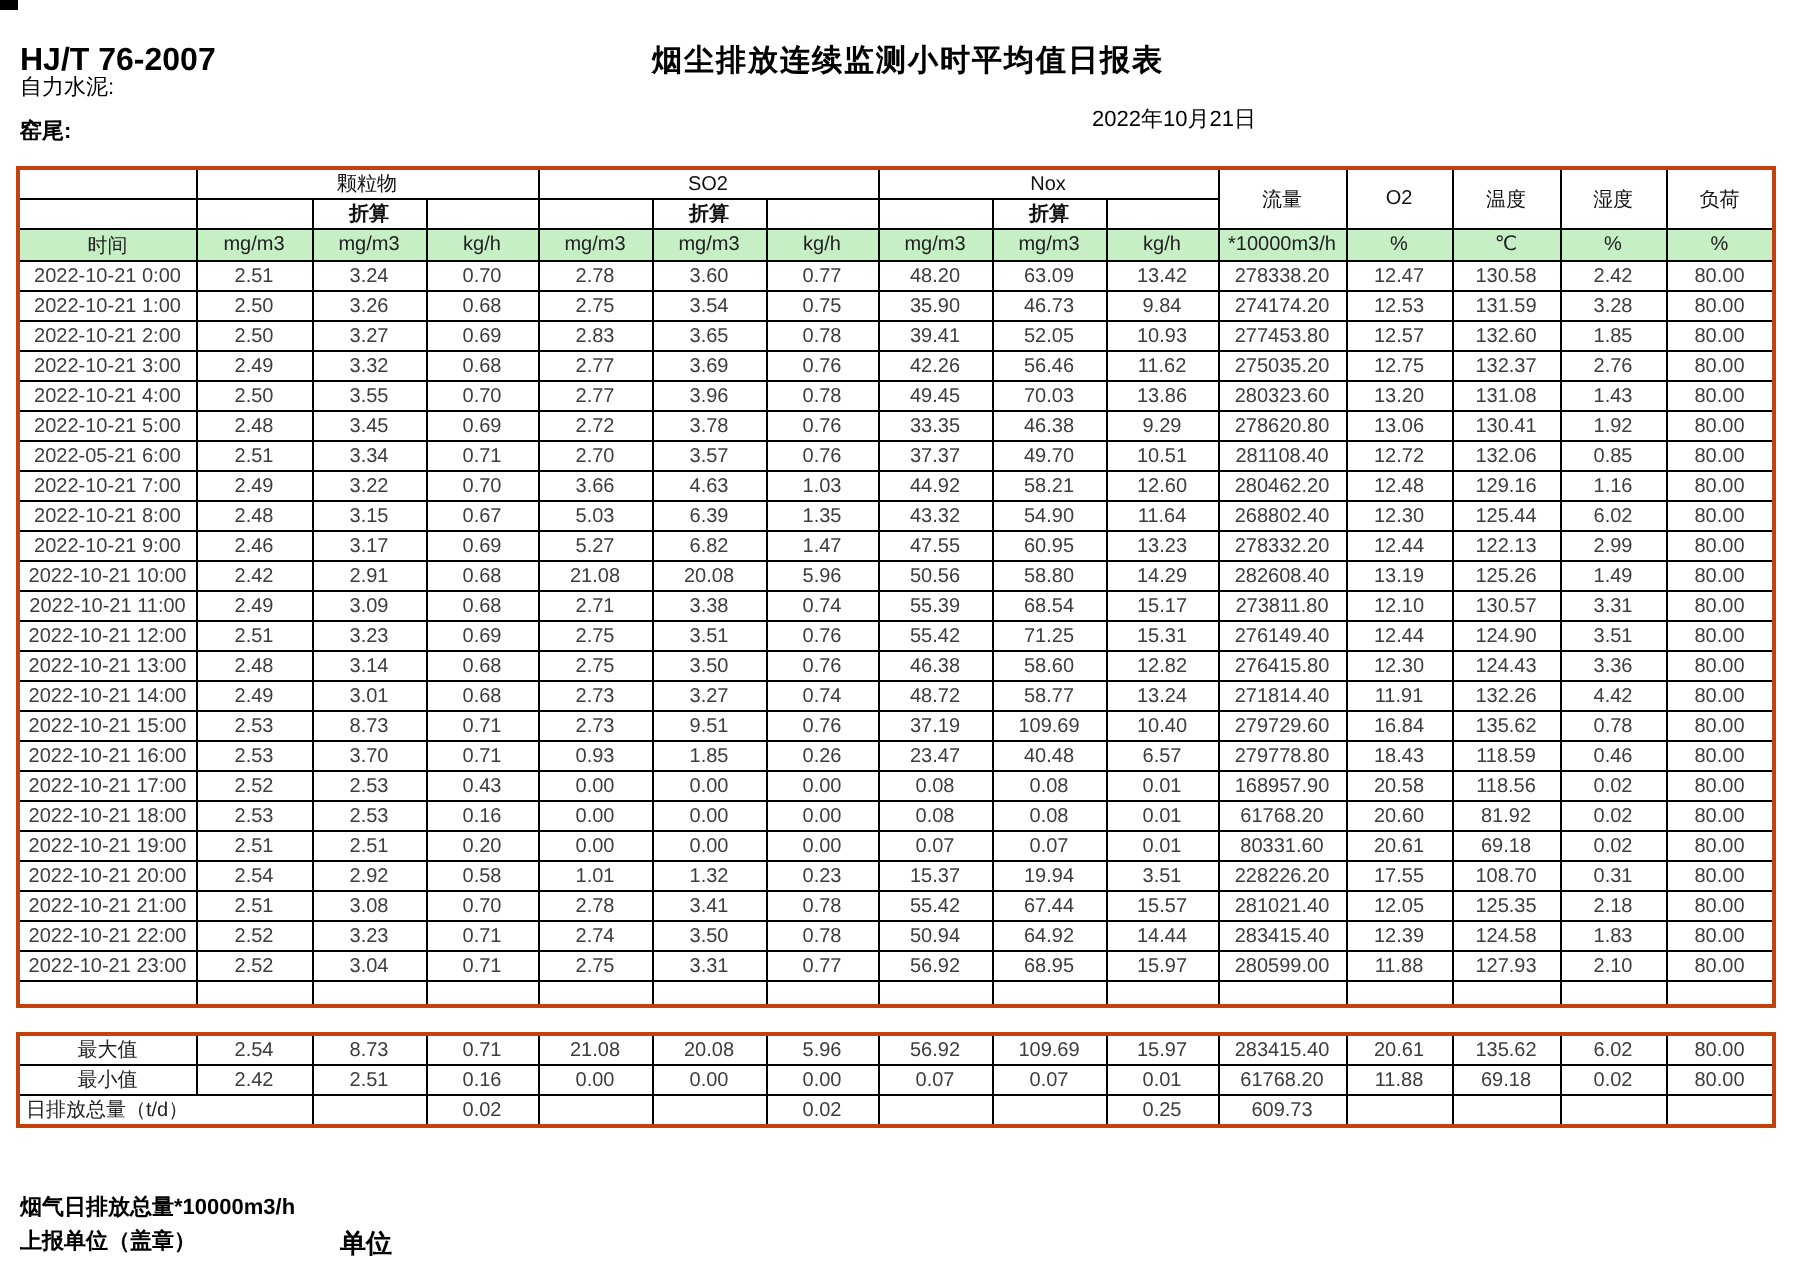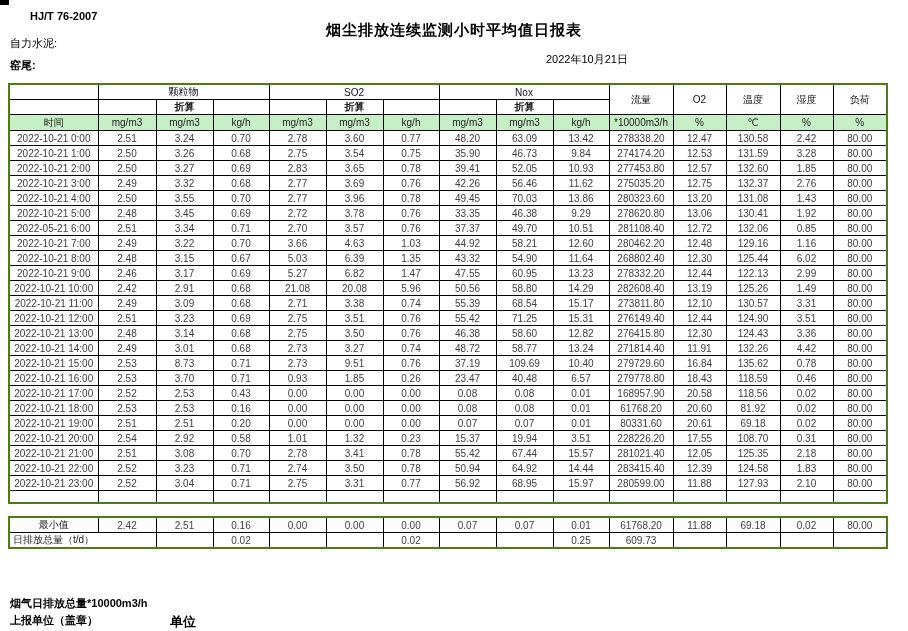--- a/index.html
+++ b/index.html
@@ -1,27 +1,27 @@
 <!DOCTYPE html>
 <html><head>
 <meta charset="utf-8">
 <style>
   * { box-sizing: border-box; }
   html,body { margin:0; padding:0; background:#ffffff; }
   body { font-family:"Liberation Sans","DejaVu Sans",sans-serif; color:#000; }
   .page { position:relative; width:908px; height:631px; background:#fff; overflow:hidden; }
   .txt { position:absolute; white-space:nowrap; }
   .corner-mark { position:absolute; left:0; top:0; width:9px; height:5px; background:#000; }
-  .std-ref { left:10px; top:10px; font-size:11px; font-weight:bold;margin-left:20px; }
+  .std-ref { left:10px; top:22px; font-size:16px; font-weight:bold; }
   .title { left:0; top:21px; width:908px; text-align:center; font-size:15px; font-weight:bold; letter-spacing:1px; }
   .company { left:10px; top:36px; font-size:11px; font-weight:normal; }
   .location { left:10px; top:58px; font-size:11px; font-weight:bold; }
   .date { left:546px; top:52px; font-size:11px; }
 
-  .report-table { position:absolute; border-collapse:collapse; table-layout:fixed; border:2px solid #4d7c0f; background:#fff; }
+  .report-table { position:absolute; border-collapse:collapse; table-layout:fixed; border:2px solid #c2410c; background:#fff; }
   .report-table td { border:1px solid #000; text-align:center; vertical-align:middle; font-size:10px;
                      color:#3d3d3d; padding:0 1px; overflow:hidden; white-space:nowrap; height:15px; }
   #main-table { left:8px; top:83px; }
   #summary-table { left:8px; top:516px; }
   tr.hdr-row1 td { height:15px; color:#111; }
   tr.hdr-row2 td { height:14px; color:#111; }
   tr.hdr-row2 td.conv { font-weight:bold; }
   tr.unit-row td { height:16px; color:#222; }
   .blank-row td { height:12px; }
   .label-left { text-align:left !important; padding-left:3px !important; color:#222 !important; }
@@ -543,20 +543,37 @@
         <col style="width:57px">
         <col style="width:56px">
       <col style="width:64px">
         <col style="width:53px">
         <col style="width:54px">
         <col style="width:53px">
         <col style="width:54px">
     </colgroup>
     <tbody>
         <tr>
+          <td class="summary-label-cell">最大值</td>
+          <td>2.54</td>
+          <td>8.73</td>
+          <td>0.71</td>
+          <td>21.08</td>
+          <td>20.08</td>
+          <td>5.96</td>
+          <td>56.92</td>
+          <td>109.69</td>
+          <td>15.97</td>
+          <td>283415.40</td>
+          <td>20.61</td>
+          <td>135.62</td>
+          <td>6.02</td>
+          <td>80.00</td>
+        </tr>
+        <tr>
           <td class="summary-label-cell">最小值</td>
           <td>2.42</td>
           <td>2.51</td>
           <td>0.16</td>
           <td>0.00</td>
           <td>0.00</td>
           <td>0.00</td>
           <td>0.07</td>
           <td>0.07</td>
           <td>0.01</td>

